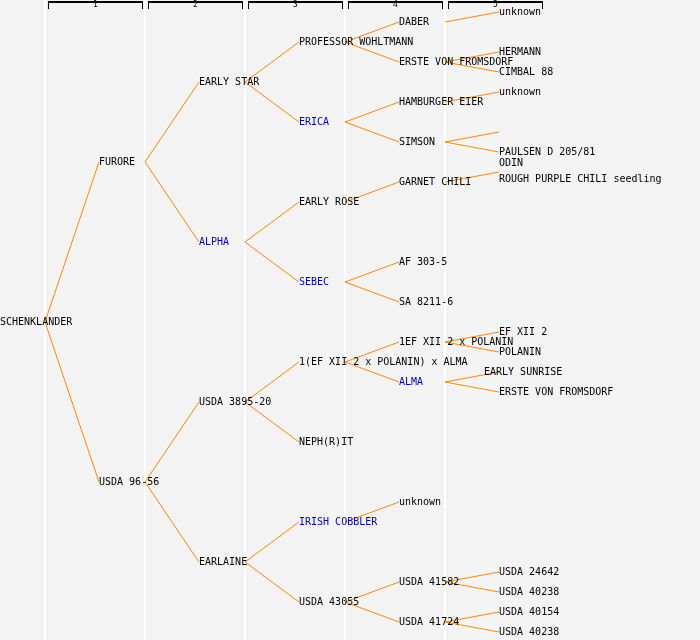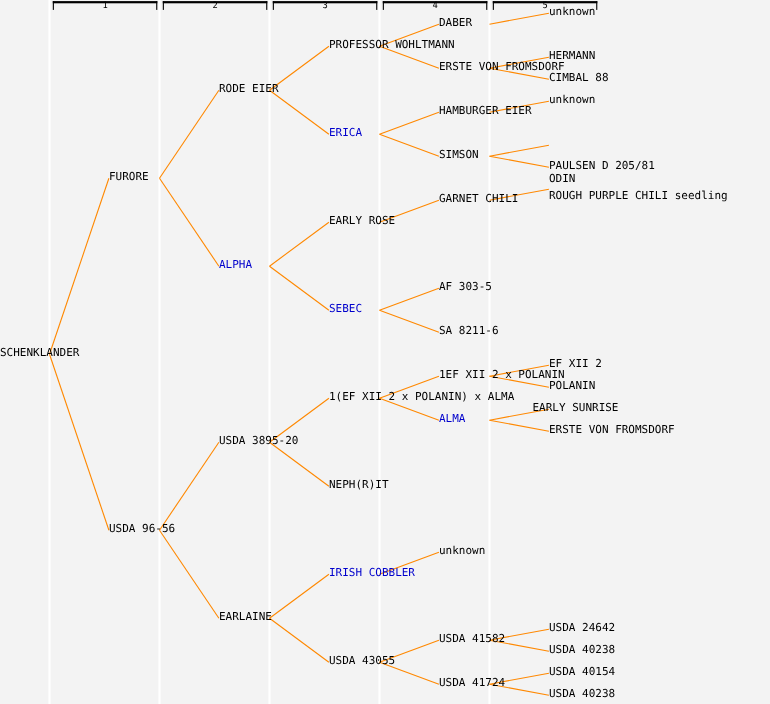--- a/index.html
+++ b/index.html
@@ -75,21 +75,21 @@
     <line x1="345" y1="602" x2="399" y2="582" stroke="#ff8800" stroke-width="1"></line>
     <line x1="445" y1="582" x2="499" y2="572" stroke="#ff8800" stroke-width="1"></line>
     <line x1="445" y1="582" x2="499" y2="592" stroke="#ff8800" stroke-width="1"></line>
     <line x1="345" y1="602" x2="399" y2="622" stroke="#ff8800" stroke-width="1"></line>
     <line x1="445" y1="622" x2="499" y2="612" stroke="#ff8800" stroke-width="1"></line>
     <line x1="445" y1="622" x2="499" y2="632" stroke="#ff8800" stroke-width="1"></line>
   </svg>
 <div id="nodes">
     <div class="node" style="left: 0px; top: 322px;">SCHENKLANDER</div>
     <div class="node" style="left: 99px; top: 162px;">FURORE</div>
-    <div class="node" style="left: 199px; top: 82px;">RODE EIER</div>
+    <div class="node" style="left: 199px; top: 82px;">EARLY STAR</div>
     <div class="node" style="left: 299px; top: 42px;">PROFESSOR WOHLTMANN</div>
     <div class="node" style="left: 399px; top: 22px;">DABER</div>
     <div class="node" style="left: 499px; top: 12px;">unknown</div>
     <div class="node" style="left: 399px; top: 62px;">ERSTE VON FROMSDORF</div>
     <div class="node" style="left: 499px; top: 52px;">HERMANN</div>
     <div class="node" style="left: 499px; top: 72px;">CIMBAL 88</div>
     <div class="node blue" style="left: 299px; top: 122px;">ERICA</div>
     <div class="node" style="left: 399px; top: 102px;">HAMBURGER EIER</div>
     <div class="node" style="left: 499px; top: 92px;">unknown</div>
     <div class="node" style="left: 399px; top: 142px;">SIMSON</div>

